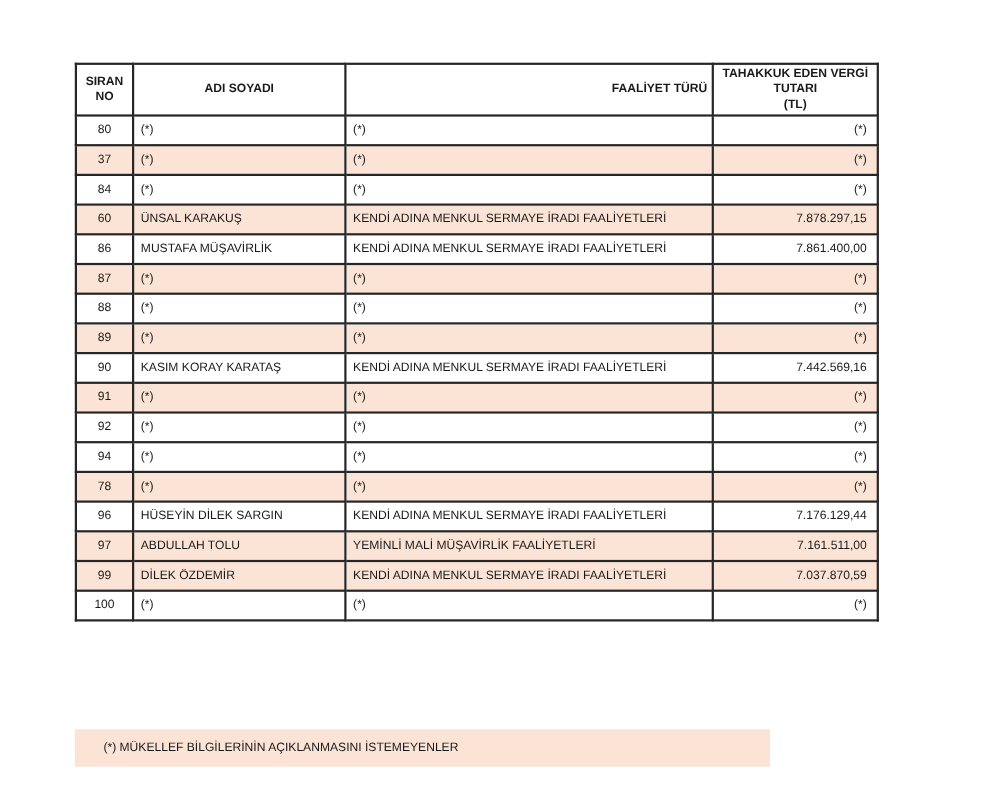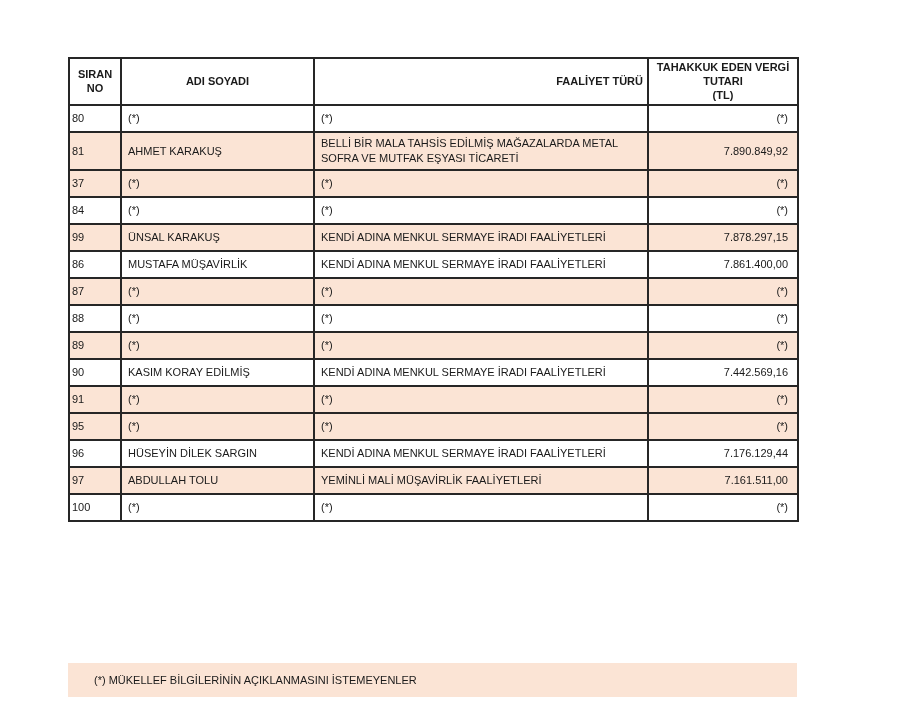--- a/index.html
+++ b/index.html
@@ -47,30 +47,30 @@
   }
   .tax-table th.col-activity { text-align: right; padding-left: 7px; border-radius: 12px; }
   .tax-table td {
     font-size: 11px;
     height: 27px;
     padding: 3px 6px;
     vertical-align: middle;
     line-height: 1.35;
     background: var(--bg);
   }
-  .tax-table td.col-no { padding: 3px 2px; }
+  .tax-table td.col-no { text-align: center; padding: 3px 2px; }
   .tax-table td.col-name { text-align: left; }
   .tax-table td.col-activity { text-align: left; }
   .tax-table td.col-amount { text-align: right; padding-right: 9px; }
   .tax-table tr.shaded td { background: var(--shade); }
   .footnote {
     position: absolute;
     left: 68px;
     top: 663px;
-    width: 729px;
+    width: 632px;
     height: 34px;
     background: var(--shade);
     color: var(--text);
     font-size: 11px;
     display: flex;
     align-items: center;
     padding-left: 26px;
   }
 </style>
 </head>
@@ -95,39 +95,33 @@
       </tr>
     </thead>
     <tbody>
         <tr>
     <td class="col-no">80</td>
     <td class="col-name">(*)</td>
     <td class="col-activity">(*)</td>
     <td class="col-amount">(*)</td>
   </tr>
         <tr class="shaded">
-    <td class="col-no">81</td>
-    <td class="col-name">AHMET KARAKUŞ</td>
-    <td class="col-activity">BELLİ BİR MALA TAHSİS EDİLMİŞ MAĞAZALARDA METAL SOFRA VE MUTFAK EŞYASI TİCARETİ</td>
-    <td class="col-amount">7.890.849,92</td>
-  </tr>
-        <tr class="shaded">
     <td class="col-no">37</td>
     <td class="col-name">(*)</td>
     <td class="col-activity">(*)</td>
     <td class="col-amount">(*)</td>
   </tr>
         <tr>
     <td class="col-no">84</td>
     <td class="col-name">(*)</td>
     <td class="col-activity">(*)</td>
     <td class="col-amount">(*)</td>
   </tr>
         <tr class="shaded">
-    <td class="col-no">99</td>
+    <td class="col-no">60</td>
     <td class="col-name">ÜNSAL KARAKUŞ</td>
     <td class="col-activity">KENDİ ADINA MENKUL SERMAYE İRADI FAALİYETLERİ</td>
     <td class="col-amount">7.878.297,15</td>
   </tr>
         <tr>
     <td class="col-no">86</td>
     <td class="col-name">MUSTAFA MÜŞAVİRLİK</td>
     <td class="col-activity">KENDİ ADINA MENKUL SERMAYE İRADI FAALİYETLERİ</td>
     <td class="col-amount">7.861.400,00</td>
   </tr>
@@ -144,48 +138,66 @@
     <td class="col-amount">(*)</td>
   </tr>
         <tr class="shaded">
     <td class="col-no">89</td>
     <td class="col-name">(*)</td>
     <td class="col-activity">(*)</td>
     <td class="col-amount">(*)</td>
   </tr>
         <tr>
     <td class="col-no">90</td>
-    <td class="col-name">KASIM KORAY EDİLMİŞ</td>
+    <td class="col-name">KASIM KORAY KARATAŞ</td>
     <td class="col-activity">KENDİ ADINA MENKUL SERMAYE İRADI FAALİYETLERİ</td>
     <td class="col-amount">7.442.569,16</td>
   </tr>
         <tr class="shaded">
     <td class="col-no">91</td>
     <td class="col-name">(*)</td>
     <td class="col-activity">(*)</td>
     <td class="col-amount">(*)</td>
   </tr>
-        <tr class="shaded">
-    <td class="col-no">95</td>
+        <tr>
+    <td class="col-no">92</td>
+    <td class="col-name">(*)</td>
+    <td class="col-activity">(*)</td>
+    <td class="col-amount">(*)</td>
+  </tr>
+        <tr>
+    <td class="col-no">94</td>
+    <td class="col-name">(*)</td>
+    <td class="col-activity">(*)</td>
+    <td class="col-amount">(*)</td>
+  </tr>
+        <tr class="shaded">
+    <td class="col-no">78</td>
     <td class="col-name">(*)</td>
     <td class="col-activity">(*)</td>
     <td class="col-amount">(*)</td>
   </tr>
         <tr>
     <td class="col-no">96</td>
     <td class="col-name">HÜSEYİN DİLEK SARGIN</td>
     <td class="col-activity">KENDİ ADINA MENKUL SERMAYE İRADI FAALİYETLERİ</td>
     <td class="col-amount">7.176.129,44</td>
   </tr>
         <tr class="shaded">
     <td class="col-no">97</td>
     <td class="col-name">ABDULLAH TOLU</td>
     <td class="col-activity">YEMİNLİ MALİ MÜŞAVİRLİK FAALİYETLERİ</td>
     <td class="col-amount">7.161.511,00</td>
   </tr>
+        <tr class="shaded">
+    <td class="col-no">99</td>
+    <td class="col-name">DİLEK ÖZDEMİR</td>
+    <td class="col-activity">KENDİ ADINA MENKUL SERMAYE İRADI FAALİYETLERİ</td>
+    <td class="col-amount">7.037.870,59</td>
+  </tr>
         <tr>
     <td class="col-no">100</td>
     <td class="col-name">(*)</td>
     <td class="col-activity">(*)</td>
     <td class="col-amount">(*)</td>
   </tr>
       </tbody>
   </table>
 
   <div class="footnote">(*) MÜKELLEF BİLGİLERİNİN AÇIKLANMASINI İSTEMEYENLER</div>

